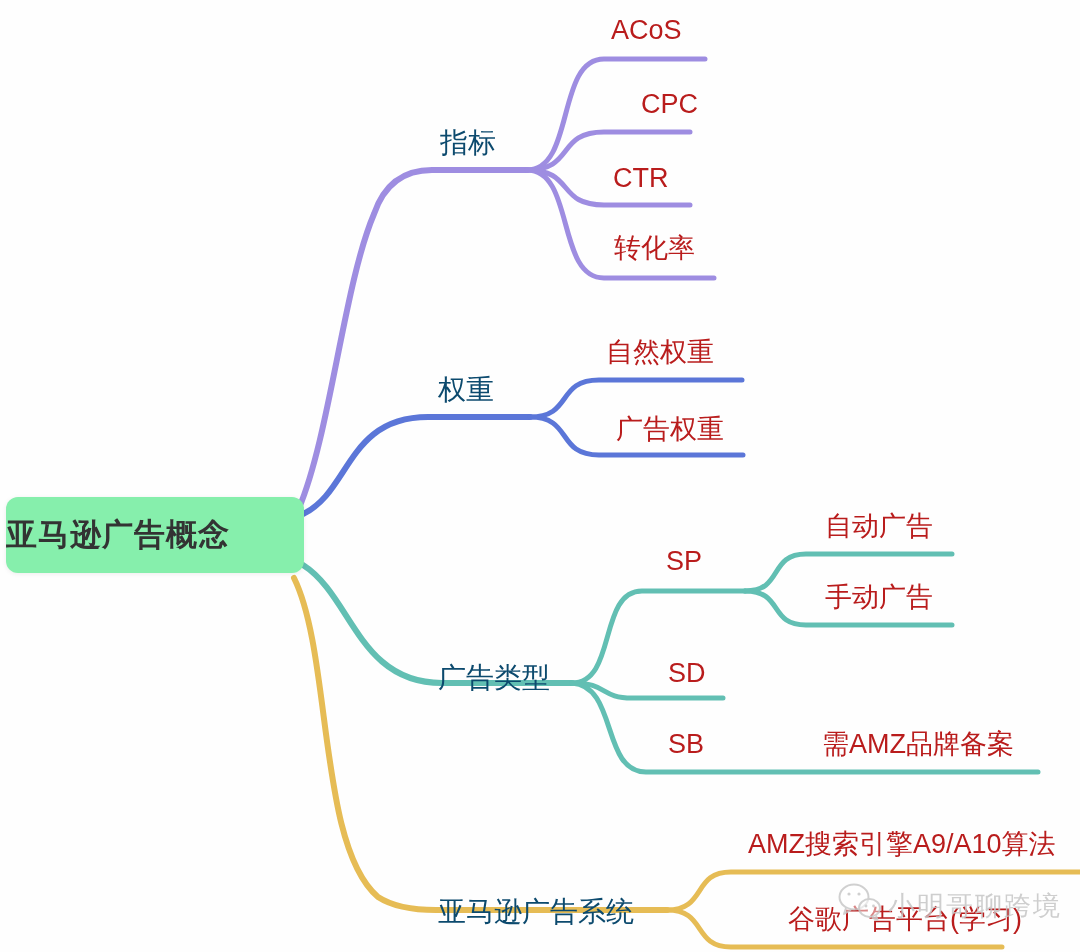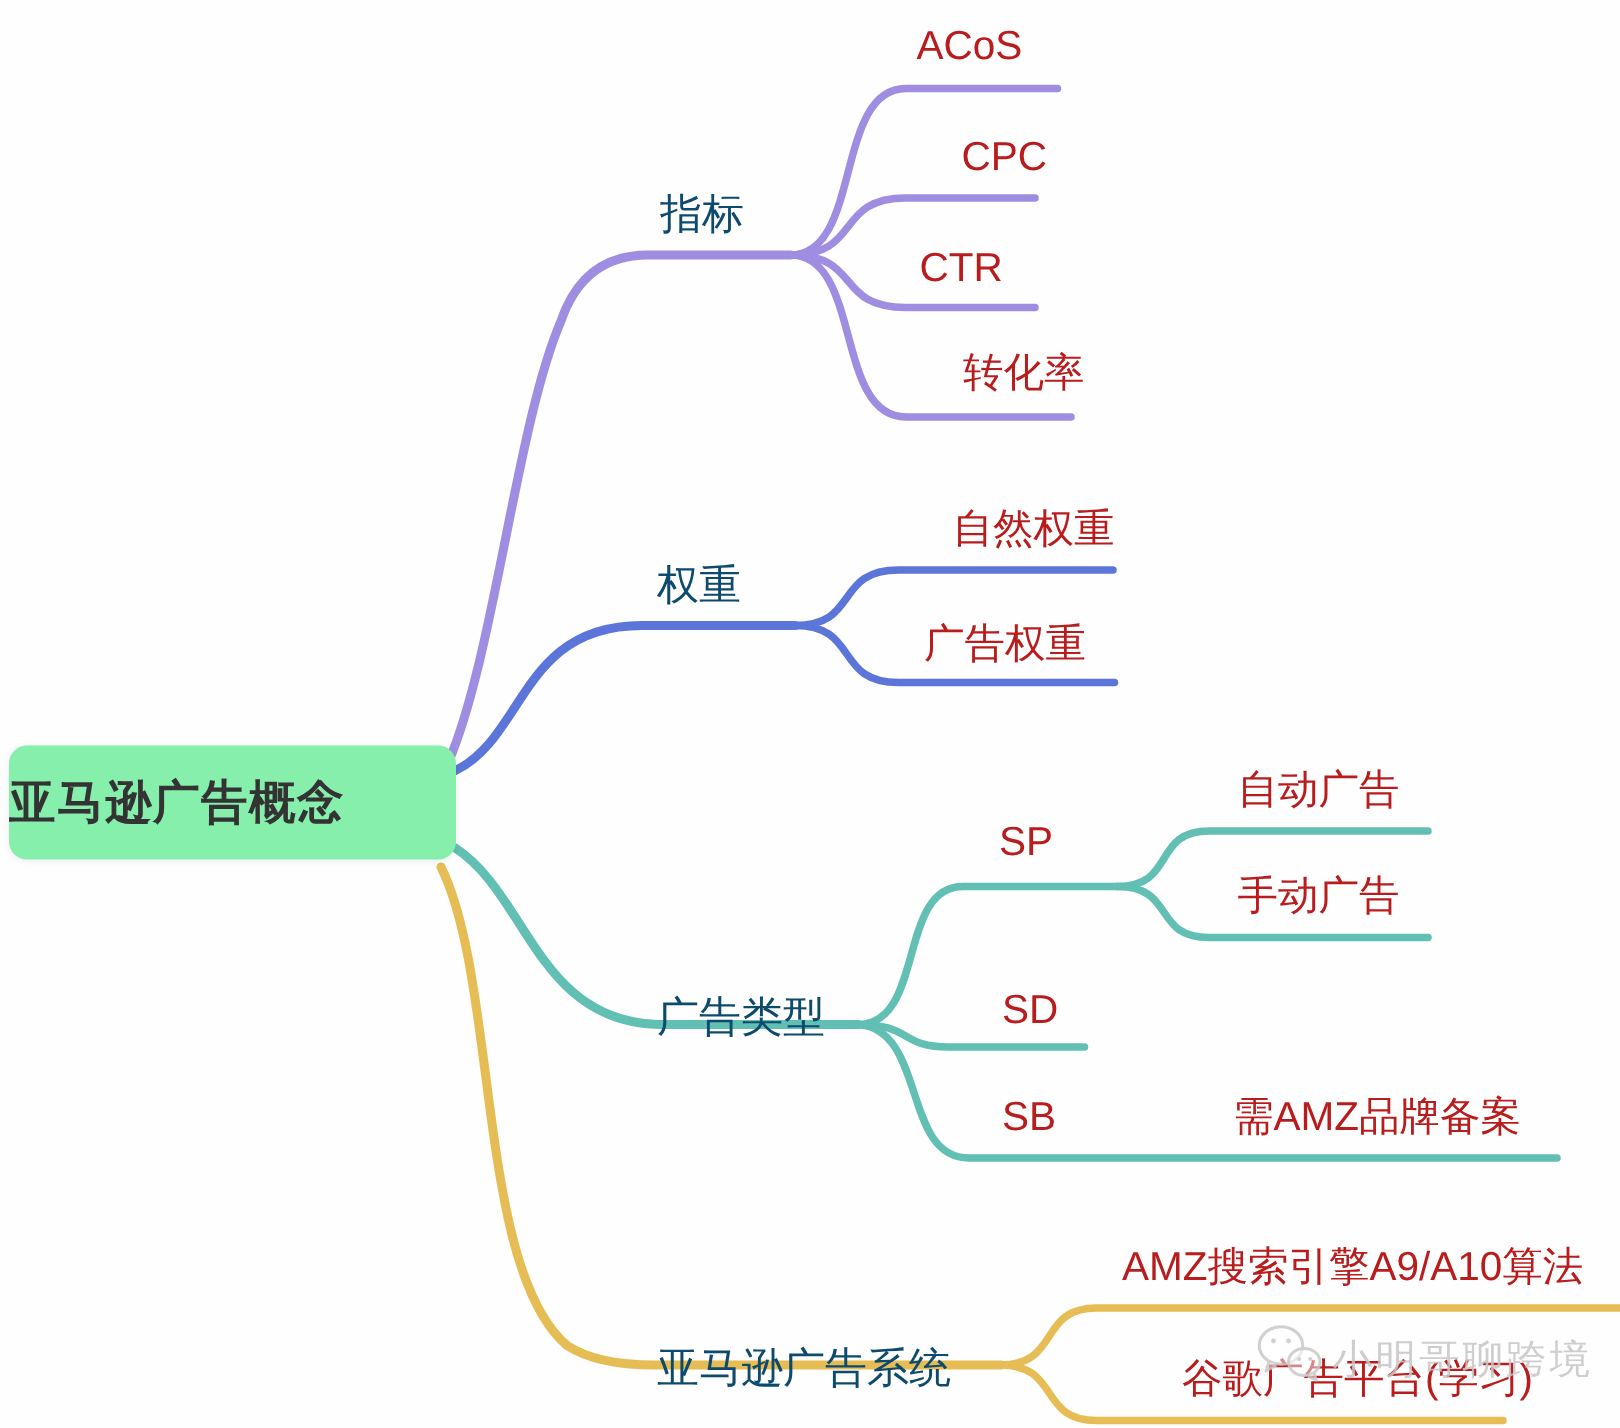--- a/index.html
+++ b/index.html
@@ -62,24 +62,24 @@
   </svg>
 
   <div class="root-node">
     <span>亚马逊广告概念</span>
   </div>
 
   <div class="node branch-label" style="left:440px;top:127px;">指标</div>
   <div class="node child-label" style="left:611px;top:15px;">ACoS</div>
   <div class="node child-label" style="left:601px;top:89px;margin-left:40px;">CPC</div>
   <div class="node child-label" style="left:613px;top:163px;">CTR</div>
-  <div class="node child-label" style="left:614px;top:233px;margin-left:28px;">转化率</div>
+  <div class="node child-label" style="left:614px;top:233px;">转化率</div>
 
   <div class="node branch-label" style="left:438px;top:374px;text-align:center;">权重</div>
-  <div class="node child-label" style="left:635px;top:337px;">自然权重</div>
+  <div class="node child-label" style="left:606px;top:337px;">自然权重</div>
   <div class="node child-label" style="left:616px;top:414px;">广告权重</div>
 
   <div class="node branch-label" style="left:438px;top:639px;margin-top:23px;">广告类型</div>
   <div class="node child-label" style="left:666px;top:546px;">SP</div>
   <div class="node child-label" style="left:825px;top:511px;">自动广告</div>
   <div class="node child-label" style="left:825px;top:582px;">手动广告</div>
   <div class="node child-label" style="left:668px;top:658px;">SD</div>
   <div class="node child-label" style="left:668px;top:729px;">SB</div>
   <div class="node child-label" style="left:822px;top:729px;">需AMZ品牌备案</div>
 

